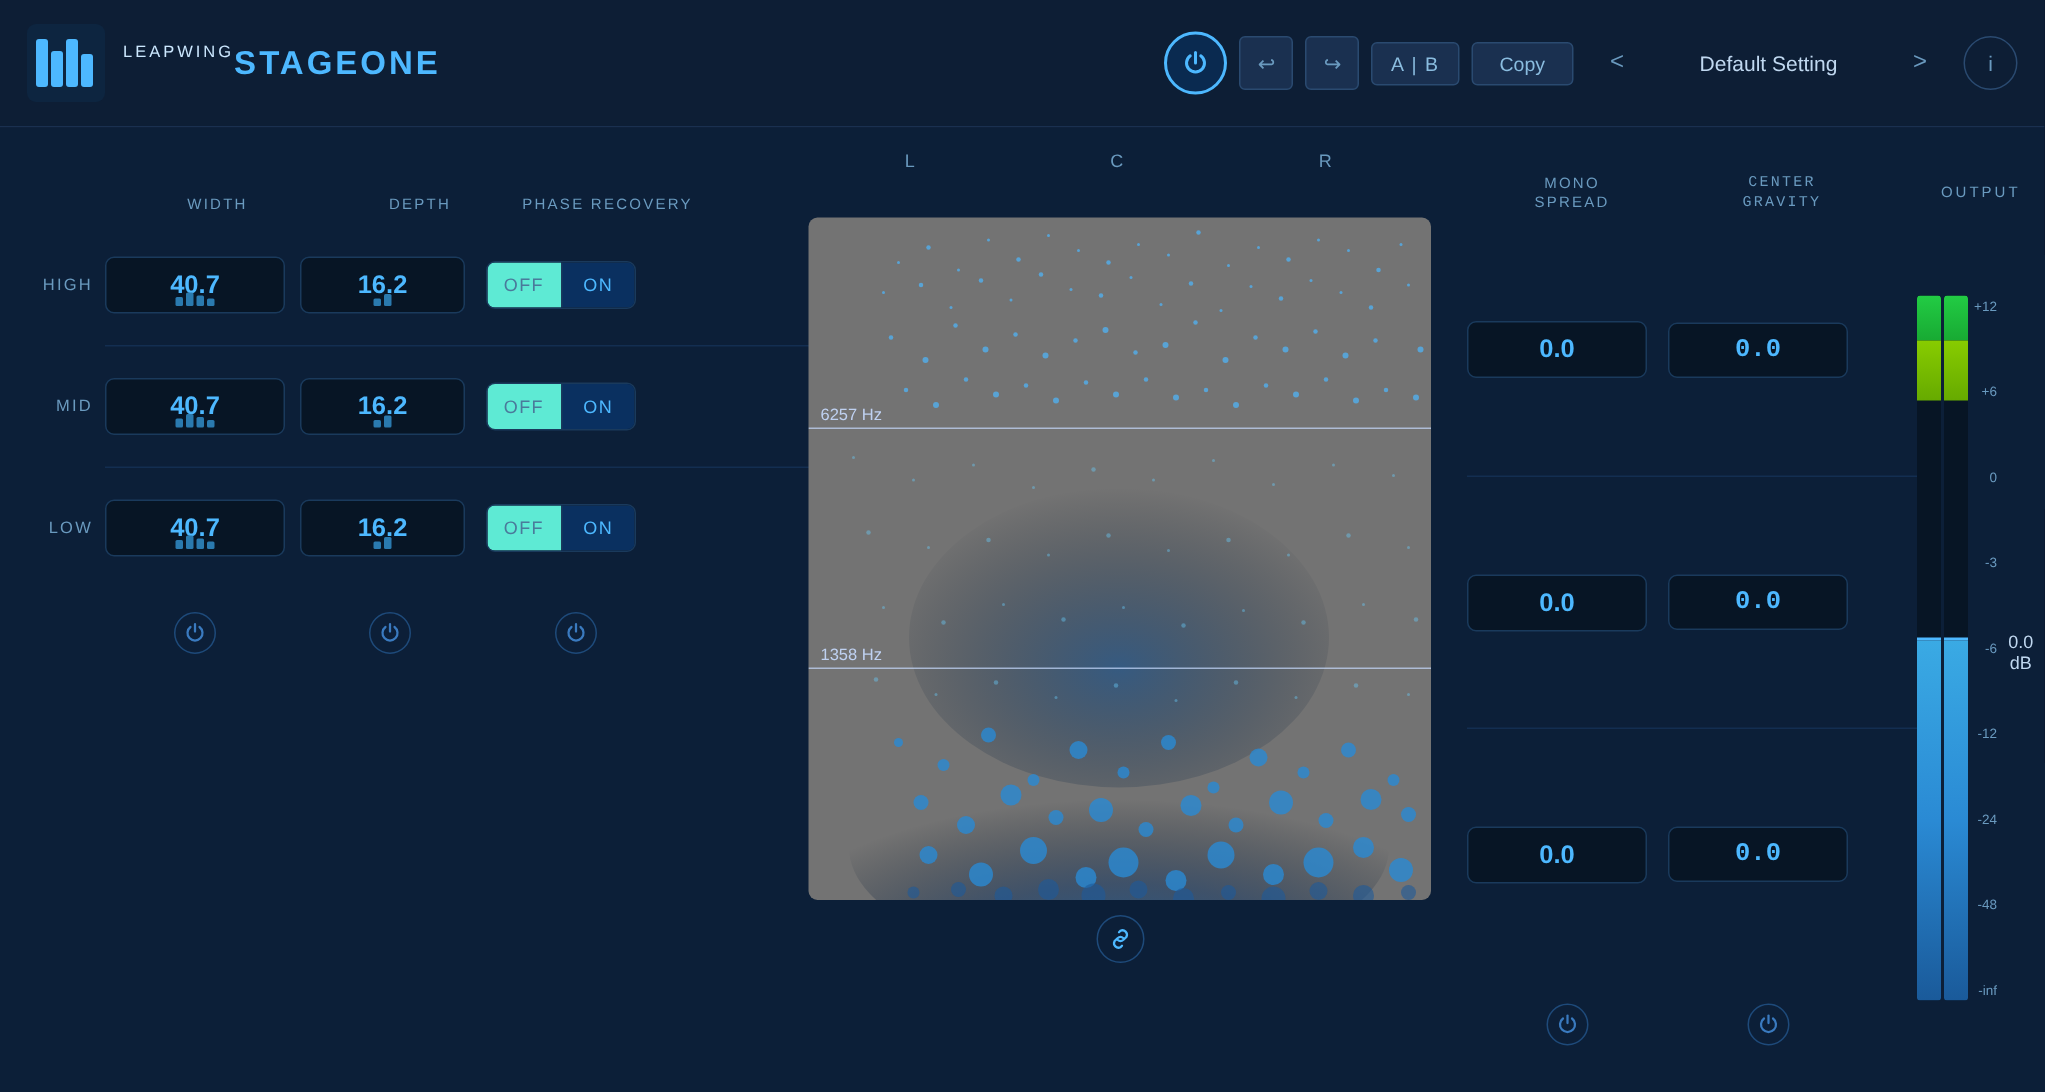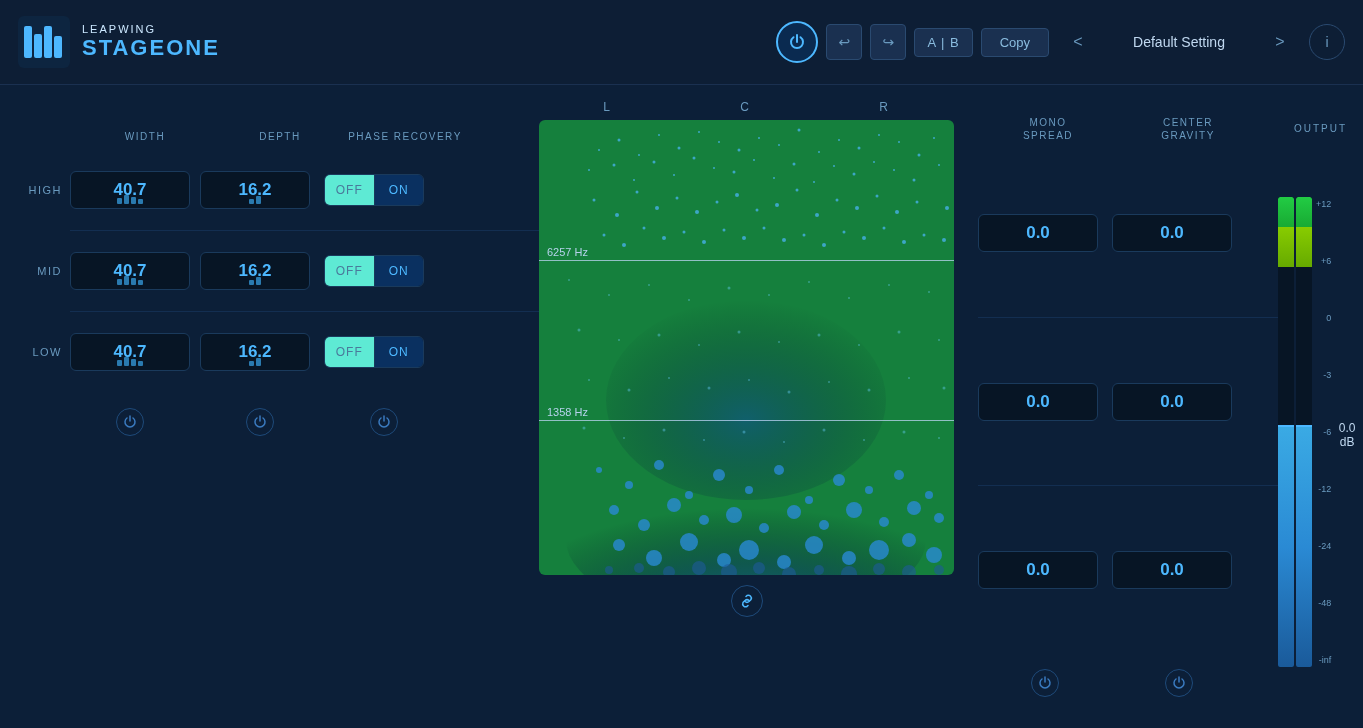--- a/index.html
+++ b/index.html
@@ -29,21 +29,21 @@
       margin-right: auto;
     }
 
     .logo-icon {
       width: 52px;
       height: 52px;
     }
 
     .logo-text {
       display: flex;
-      flex-direction: column;
+      flex-direction: row;
     }
 
     .logo-leapwing {
       color: #cce8ff;
       font-size: 11px;
       letter-spacing: 2px;
       font-weight: 400;
     }
 
     .logo-stageone {
@@ -308,24 +308,25 @@
 
     .spectrum-label {
       color: #6a9abf;
       font-size: 12px;
       letter-spacing: 2px;
     }
 
     .spectrum-canvas {
       width: 415px;
       height: 455px;
-      background: #15803d;
+      background: #737373;
       border-radius: 6px;
       position: relative;
       overflow: hidden;
+      margin-top: 25px;
     }
 
     .freq-line {
       position: absolute;
       left: 0;
       right: 0;
       height: 1px;
       background: rgba(200, 220, 255, 0.7);
       display: flex;
       align-items: center;
@@ -373,21 +374,21 @@
     .right-col-header {
       color: #6a9abf;
       font-size: 10px;
       letter-spacing: 1.5px;
       text-transform: uppercase;
       text-align: center;
       line-height: 1.3;
     }
 
     .col-mono { width: 140px; }
-    .col-center { width: 140px; }
+    .col-center { width: 140px; font-family: Liberation Mono, monospace; }
 
     .right-band-row {
       display: flex;
       align-items: center;
       height: 80px;
     }
 
     .right-power-row {
       display: flex;
       align-items: center;

